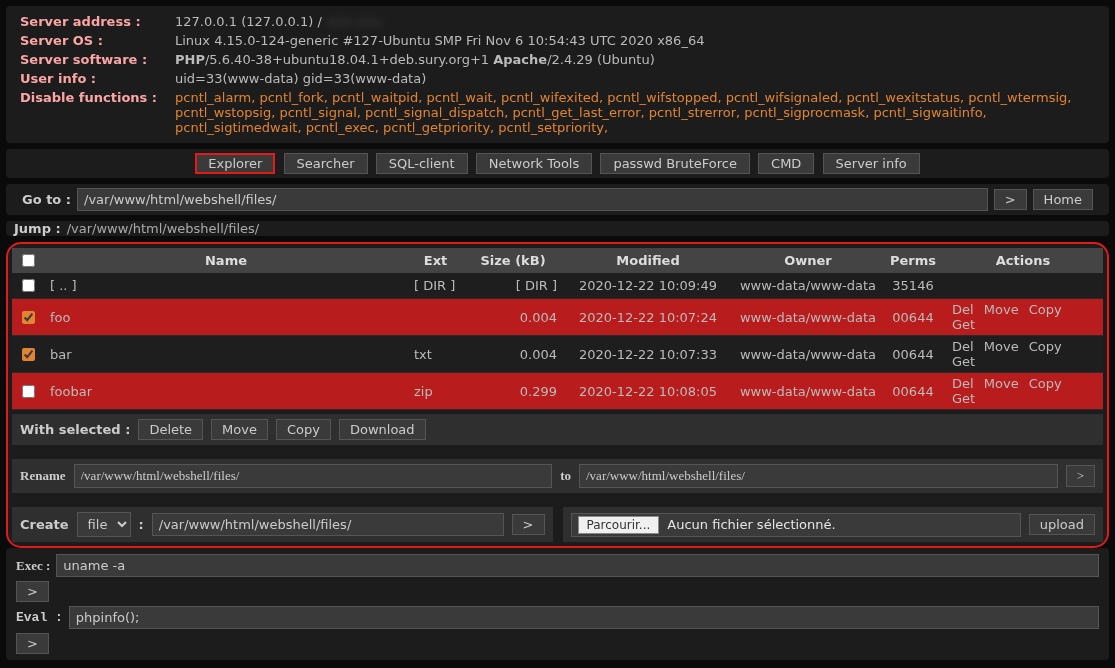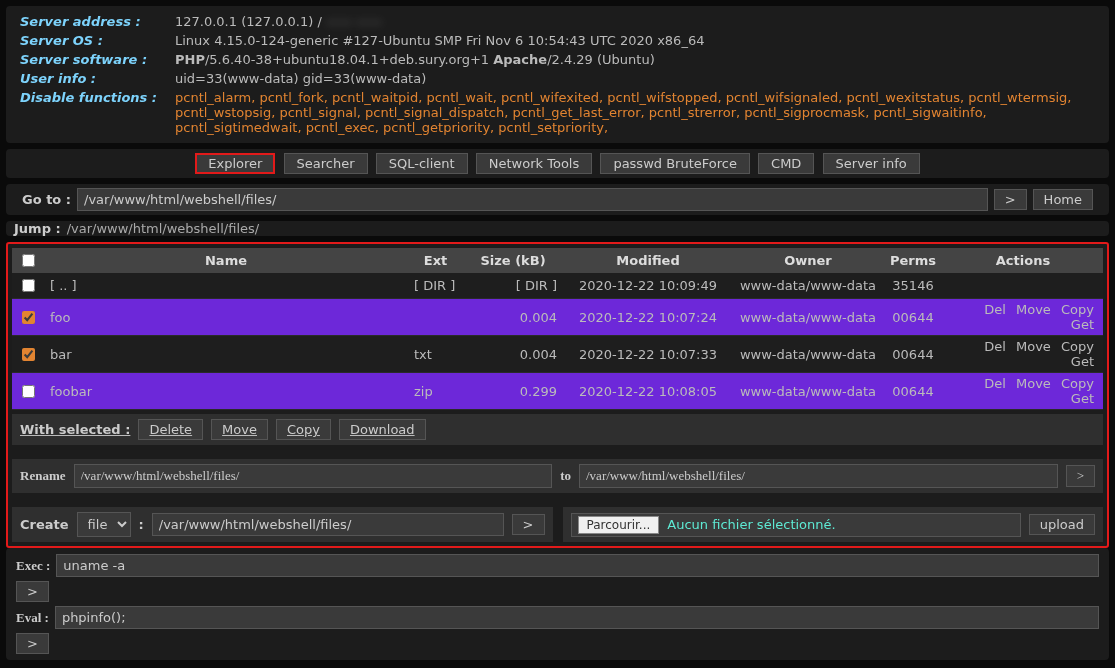--- a/index.html
+++ b/index.html
@@ -13,21 +13,21 @@
     width: 1115px;
   }
   .panel {
     background: #1c1c1c;
     border-radius: 4px;
     padding: 6px 10px;
     margin-bottom: 6px;
   }
   table.info { border-collapse: collapse; width: 100%; }
   table.info td { padding: 2px 4px; vertical-align: top; }
-  table.info td:first-child { width: 155px; font-weight: bold; color: #7dd3fc; font-style: italic; }
+  table.info td:first-child { width: 155px; font-weight: bold; color: #fca5a5; }
   .orange { color: #e28431; }
   .green  { color: #6abf40; }
   .blurred { filter: blur(4px); opacity:.8; }
   .tabs { text-align: center; padding: 4px 0; }
   .tab-btn {
     display: inline-block;
     background: #3a3a3a;
     border: 1px solid #555;
     color: #ccc;
     padding: 2px 12px;
@@ -54,69 +54,69 @@
     background: #3a3a3a;
     border: 1px solid #555;
     color: #ccc;
     padding: 2px 10px;
     cursor: pointer;
     font-size: 13px;
     font-family: inherit;
   }
   .redbox {
     border: 2px solid #e21a1a;
-    border-radius: 3px;
+    border-radius: 15px;
     padding: 4px;
   }
   table.files {
     width: 100%;
     border-collapse: collapse;
     font-size: 13px;
   }
   table.files th {
     background: #444;
     color: #ddd;
     padding: 3px 6px;
     font-weight: bold;
     text-align: center;
   }
   table.files td {
     padding: 3px 6px;
     border-bottom: 1px solid #2a2a2a;
     color: #bbb;
   }
-  table.files tr.odd td  { background: #6d28d9; margin-left: 48px; }
+  table.files tr.odd td  { background: #b91c1c; margin-left: 48px; }
   table.files tr.even td { background: #1e1e1e; }
   .cb { width:22px; text-align:center;}
   .col-name { text-align:left; }
   .col-ext  { width:55px; text-align:left;}
   .col-size { width:100px; text-align:right;}
   .col-mod  { width:170px; text-align:center;}
   .col-own  { width:150px; text-align:center;}
   .col-perm { width:60px; text-align:center;}
-  .col-act  { width:160px; text-align:right;}
+  .col-act  { width:160px; text-align:left;}
   .act-link { color:#bbb; margin:0 3px; cursor:pointer;}
   .subrow {
     background:#2f2f2f;
     padding:5px 8px;
     margin-top:4px;
     display:flex;
     align-items:center;
     gap:8px;
   }
   .subrow .lbl { font-weight:bold; }
   .file-chooser {
     display:inline-flex; align-items:center;
     background:#3a3a3a; border:1px solid #555; padding:2px 6px; flex:1;
   }
   .file-chooser .browse {
     background:#f0f0f0; color:#333; border:1px solid #888;
     padding:1px 8px; font-size:12px; margin-right:8px; cursor:pointer;
   }
-  .file-chooser .placeholder { color:#5eead4; }
+  .file-chooser .placeholder { color:#e5e5e5; }
   .execblock { display:flex; flex-direction:column; gap:4px; }
   .execrow { display:flex; align-items:center; gap:6px; }
 </style>
 </head>
 <body>
 
 <div class="panel">
   <table class="info">
     <tbody>
         <tr>
@@ -239,21 +239,21 @@
       <td class="col-act">
         <span class="act-link">Del</span>
         <span class="act-link">Move</span>
         <span class="act-link">Copy</span>
         <span class="act-link">Get</span>
       </td>
     </tr>
   </tbody>
     </table>
 
-  <div style="display:flex;text-decoration:underline;">
+  <div style="display:flex;">
     <div class="subrow" style="flex:1;">
       <span class="lbl">With selected :</span>
       <button class="btn">Delete</button>
       <button class="btn">Move</button>
       <button class="btn">Copy</button>
       <button class="btn">Download</button>
     </div>
     <div class="subrow" style="width:48%;"></div>
   </div>
 
@@ -285,17 +285,17 @@
   </div>
 </div>
 
 <div class="panel execblock">
   <div class="execrow">
     <span class="lbl" style="font-family:Liberation Serif, serif;">Exec  :</span>
     <input class="txt" value="uname -a" style="">
   </div>
   <div><button class="btn">&gt;</button></div>
   <div class="execrow">
-    <span class="lbl" style="font-family:Liberation Serif, serif;text-align:center;">Eval  :</span>
+    <span class="lbl" style="font-family:Liberation Mono, monospace;text-align:center;">Eval  :</span>
     <input class="txt" value="phpinfo();" style="">
   </div>
   <div><button class="btn">&gt;</button></div>
 </div>
 
 </body></html>

